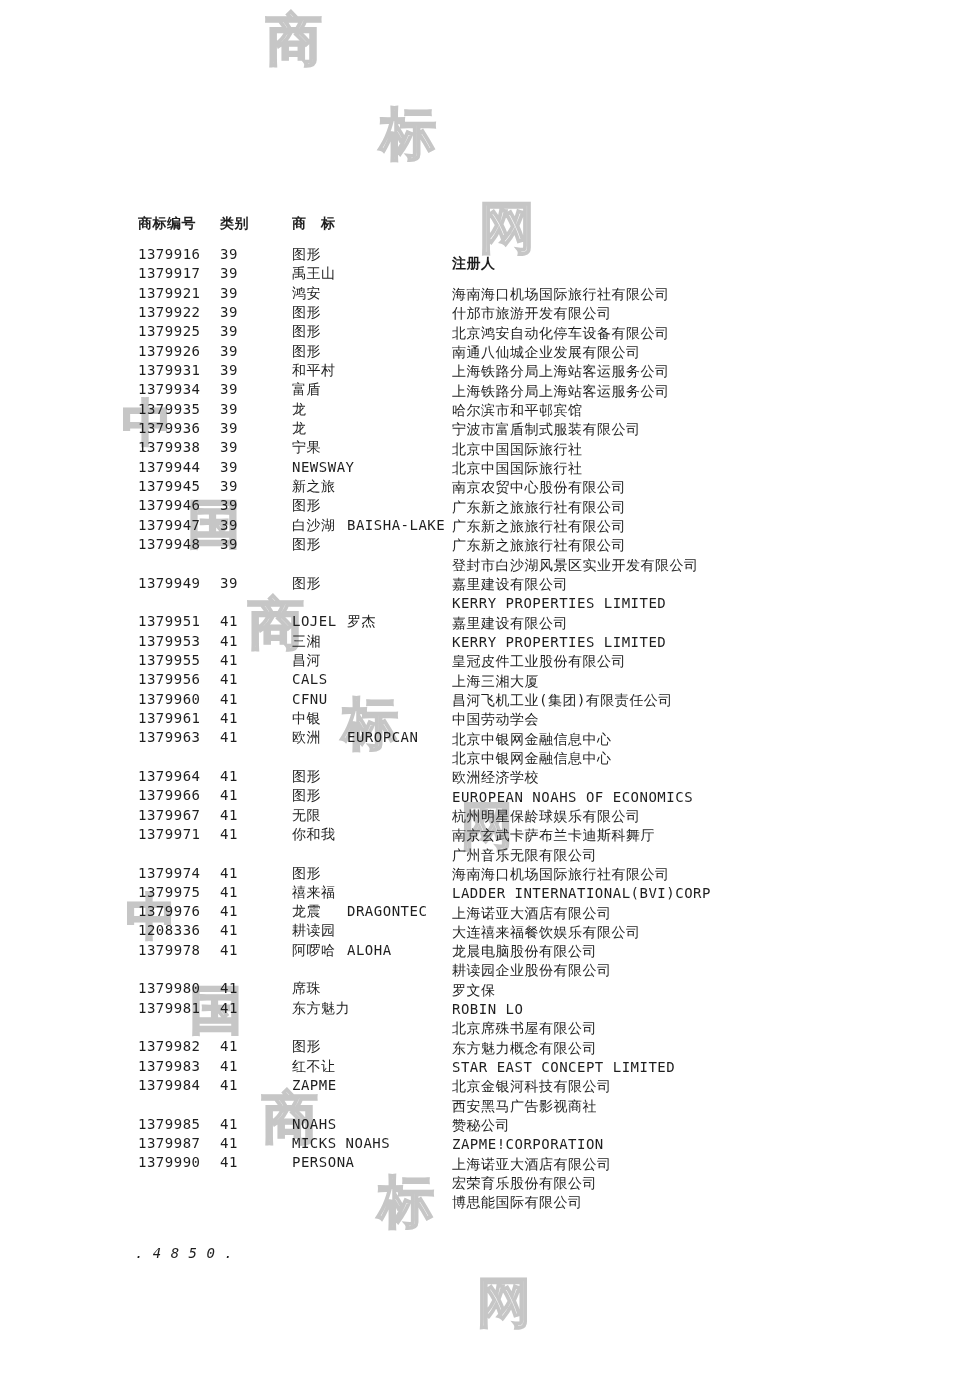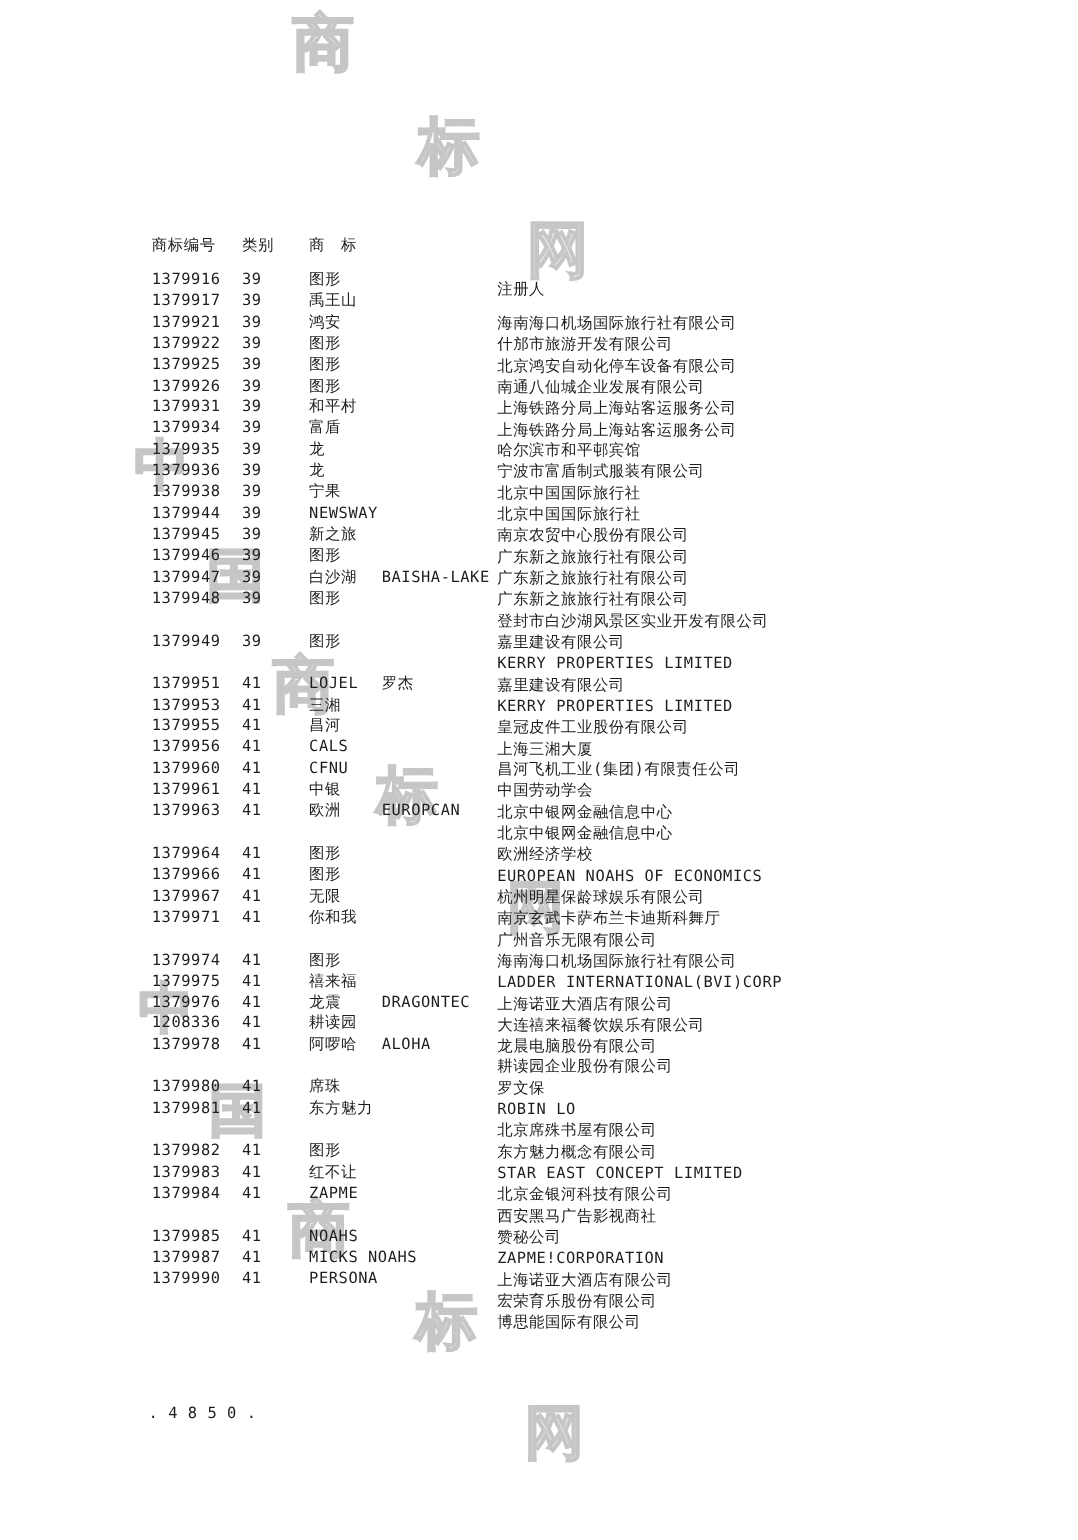--- a/index.html
+++ b/index.html
@@ -21,30 +21,30 @@
     font-weight:bold;
     font-size:56px;
     line-height:1;
     color:transparent;
     -webkit-text-stroke:2px #c6c6c6;
     user-select:none;
   }
   
   .tbl{position:absolute;inset:0;z-index:2;}
   .hdr{position:absolute;top:213px;left:0;width:100%;height:20px;line-height:20px;}
-  .hdr span{position:absolute;top:0;white-space:pre;}
+  .hdr span{position:absolute;top:0;white-space:pre;font-weight:bold;}
   .c-no  {left:138px;}
   .c-cls {left:220px;}
-  .c-mark{left:281px;}
+  .c-mark{left:292px;}
   .c-mark2{left:347px;}
   .c-reg {left:452px;margin-top:40px;}
   #rows{position:absolute;top:245px;left:0;width:100%;}
   .line{position:relative;height:19.33px;line-height:19.33px;}
   .line span{position:absolute;top:0;white-space:pre;}
-  .footer{position:absolute;left:135px;top:1275px;height:20px;line-height:20px;white-space:pre;}
+  .footer{position:absolute;left:135px;top:1243px;height:20px;line-height:20px;white-space:pre;font-style:italic;}
 </style>
 </head>
 <body>
 
 <div class="page">
   <div id="watermarks">
       <div class="wm" style="left: 266px; top: 12px; -webkit-text-stroke: 2px rgb(198, 198, 198);">商</div>
       <div class="wm" style="left: 380px; top: 106px; -webkit-text-stroke: 2px rgb(198, 198, 198);">标</div>
       <div class="wm" style="left: 479px; top: 200px; -webkit-text-stroke: 2px rgb(198, 198, 198);">网</div>
       <div class="wm" style="left: 122px; top: 398px; font-size: 50px; -webkit-text-stroke: 2px rgb(198, 198, 198);">中</div>

